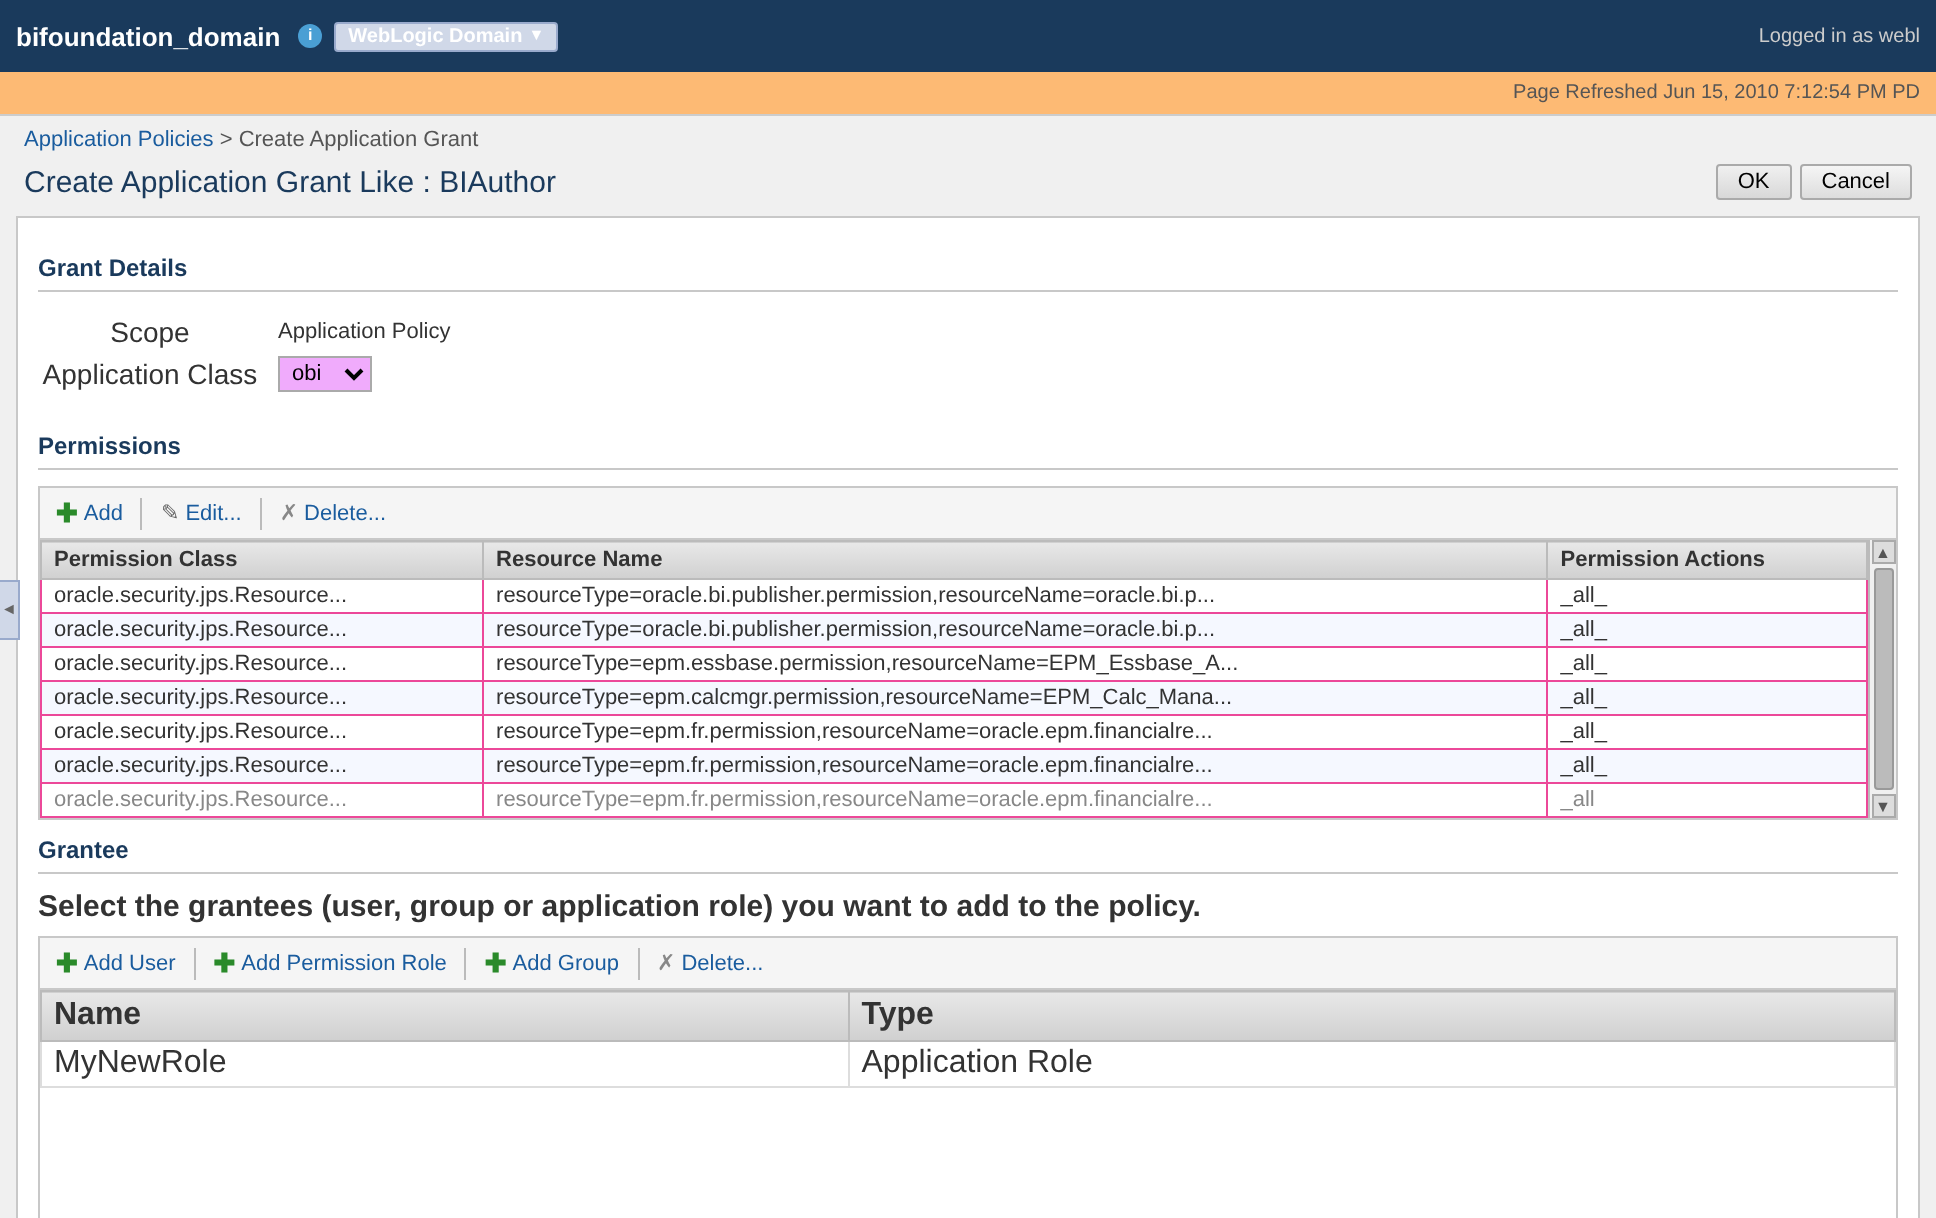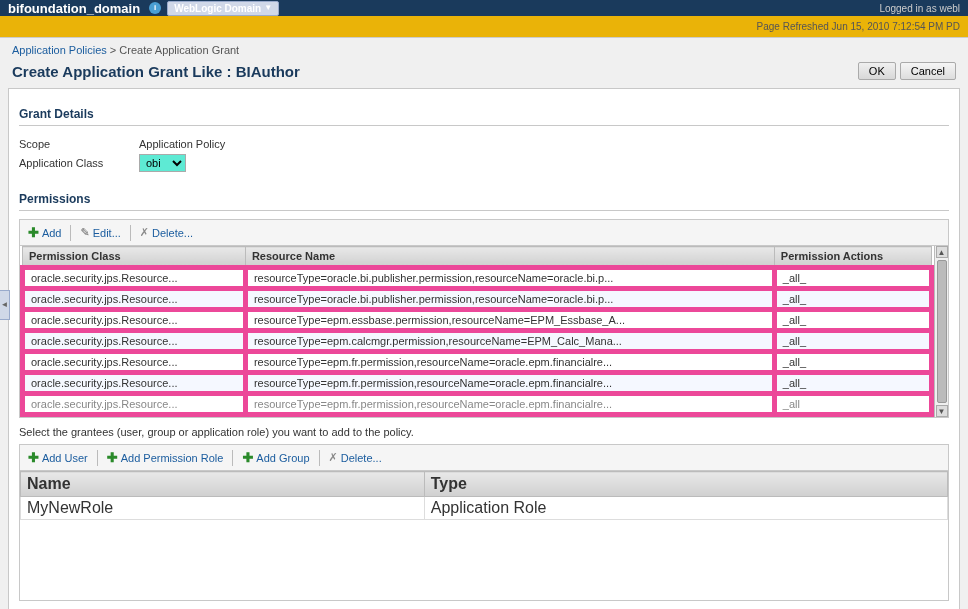--- a/index.html
+++ b/index.html
@@ -1,75 +1,75 @@
 <!DOCTYPE html>
 <html><head>
   <meta charset="utf-8">
   <style>
     * { box-sizing: border-box; margin: 0; padding: 0; }
     body { font-family: Arial, Helvetica, sans-serif; font-size: 11px; background: #f0f0f0; color: #333; }
 
     
-    .header-top { background: #1a3a5c; color: #fff; display: flex; justify-content: space-between; align-items: center; padding: 4px 8px; height: 16px; }
+    .header-top { background: #1a3a5c; color: #fff; display: flex; justify-content: space-between; align-items: center; padding: 4px 8px; height: 36px; }
     .header-top-left { display: flex; align-items: center; gap: 6px; font-size: 12px; font-weight: bold; }
     .header-top-right { font-size: 10px; color: #ccc; }
     .info-icon { display: inline-block; width: 12px; height: 12px; border-radius: 50%; background: #4a9fd4; color: #fff; font-size: 8px; text-align: center; line-height: 12px; font-weight: bold; margin-left: 3px; }
 
-    .header-nav { background: #eab308; border-bottom: 1px solid #ccc; padding: 2px 8px; display: flex; align-items: center; gap: 4px; height: 22px; }
+    .header-nav { background: #fdba74; border-bottom: 1px solid #ccc; padding: 2px 8px; display: flex; align-items: center; gap: 4px; height: 22px; }
     .nav-menu-btn { background: #d0d8e8; border: 1px solid #99aacc; border-radius: 2px; padding: 1px 6px; font-size: 10px; cursor: pointer; display: flex; align-items: flex-start; gap: 3px; }
     .refresh-info { margin-left: auto; font-size: 10px; color: #555; }
 
     
     .breadcrumb { padding: 6px 12px 2px 12px; font-size: 11px; color: #555; }
     .breadcrumb a { color: #1a5c9e; text-decoration: none; }
     .breadcrumb span { color: #555; }
 
     
     .page-title-row { display: flex; justify-content: space-between; align-items: center; padding: 4px 12px 8px 12px; }
-    .page-title { font-size: 15px; font-weight: bold; color: #1a3a5c; }
+    .page-title { font-size: 15px; font-weight: normal; color: #1a3a5c; }
     .title-buttons { display: flex; gap: 4px; margin-left: 48px; }
     .btn { background: linear-gradient(to bottom, #f5f5f5, #ddd); border: 1px solid #aaa; border-radius: 2px; padding: 2px 10px; font-size: 11px; cursor: pointer; }
     .btn-ok { background: linear-gradient(to bottom, #f0f0f0, #d8d8d8); }
 
     
     .main-content { background: #fff; margin: 0 8px 8px 8px; border: 1px solid #c8c8c8; padding: 10px; }
 
     
     .section-header { font-size: 12px; font-weight: bold; color: #1a3a5c; border-bottom: 1px solid #c8c8c8; padding-bottom: 4px; margin-bottom: 8px; margin-top: 8px; }
 
     
     .grant-details { padding: 4px 0 8px 0; }
     .field-row { display: flex; align-items: center; margin-bottom: 4px; }
-    .field-label { text-align: left; width: 120px; padding-right: 8px; color: #333; font-size: 11px; }
+    .field-label { text-align: center; width: 120px; padding-right: 8px; color: #333; font-size: 14px; }
     .field-value { font-size: 11px; }
-    .select-sm { font-size: 11px; border: 1px solid #aaa; padding: 1px 2px; background: #5eead4; }
+    .select-sm { font-size: 11px; border: 1px solid #aaa; padding: 1px 2px; background: #f0abfc; }
 
     
     .permissions-section { margin-bottom: 8px; }
     .toolbar { display: flex; align-items: center; gap: 2px; padding: 4px 4px; border: 1px solid #c8c8c8; border-bottom: none; background: #f5f5f5; }
     .toolbar-btn { display: flex; align-items: center; gap: 3px; background: none; border: none; cursor: pointer; font-size: 11px; color: #1a5c9e; padding: 1px 4px; }
     .toolbar-btn .plus-icon { color: #2a8a2a; font-size: 13px; font-weight: bold; }
     .toolbar-btn .edit-icon { color: #666; }
     .toolbar-btn .delete-icon { color: #888; }
     .toolbar-separator { width: 1px; height: 16px; background: #bbb; margin: 0 3px; }
 
     
     .data-table { width: 100%; border-collapse: collapse; border: 1px solid #c8c8c8; font-size: 11px; }
     .data-table th { background: linear-gradient(to bottom, #e8e8e8, #d0d0d0); border: 1px solid #bbb; padding: 3px 6px; text-align: left; font-weight: bold; color: #333; margin-left: 36px; }
-    .data-table td { border: 5px solid #ec4899; padding: 2px 6px; color: #333; }
+    .data-table td { border: 1px solid #ec4899; padding: 2px 6px; color: #333; }
     .data-table tr:nth-child(even) { background: #f5f8ff; }
     .data-table tr:nth-child(odd) { background: #fff; }
     .data-table tr:last-child td { color: #888; }
     .scrollbar-track { position: absolute; right: 0; top: 0; bottom: 0; width: 14px; background: #f0f0f0; border-left: 1px solid #bbb; display: flex; flex-direction: column; align-items: center; }
     .scrollbar-up, .scrollbar-down { width: 12px; height: 12px; background: #ddd; border: 1px solid #aaa; display: flex; align-items: center; justify-content: center; cursor: pointer; font-size: 8px; color: #555; }
     .scrollbar-thumb { flex: 1; width: 10px; background: #bbb; border: 1px solid #999; margin: 2px 0; border-radius: 2px; }
 
     
     .grantee-section { margin-top: 8px; }
-    .grantee-description { font-size: 11px; color: #333; margin-bottom: 6px; }
+    .grantee-description { font-size: 15px; color: #333; margin-bottom: 6px; font-weight: bold; }
     .grantee-table-wrapper { border: 1px solid #c8c8c8; }
     .grantee-table { width: 100%; border-collapse: collapse; font-size: 16px; }
     .grantee-table th { background: linear-gradient(to bottom, #e8e8e8, #d0d0d0); border: 1px solid #bbb; padding: 3px 6px; text-align: left; font-weight: bold; }
     .grantee-table td { border: 1px solid #ddd; padding: 2px 6px; }
     .grantee-table tr:nth-child(odd) { background: #fff; }
 
     
     .tip-section { display: flex; align-items: flex-start; gap: 6px; padding: 8px 4px 4px 4px; font-size: 10px; color: #555; border-top: 1px solid #e0e0e0; margin-top: 8px; }
 
     
@@ -207,20 +207,21 @@
       </table>
       <div class="scrollbar-track">
         <div class="scrollbar-up">▲</div>
         <div class="scrollbar-thumb"></div>
         <div class="scrollbar-down">▼</div>
       </div>
     </div>
   </div>
 
   <div class="grantee-section">
+    <div class="section-header">Grantee</div>
     <div class="grantee-description">Select the grantees (user, group or application role) you want to add to the policy.</div>
 
     <div class="toolbar">
       <button class="toolbar-btn">
         <span class="plus-icon">✚</span>
         <span>Add User</span>
       </button>
       <div class="toolbar-separator"></div>
       <button class="toolbar-btn">
         <span class="plus-icon">✚</span>

